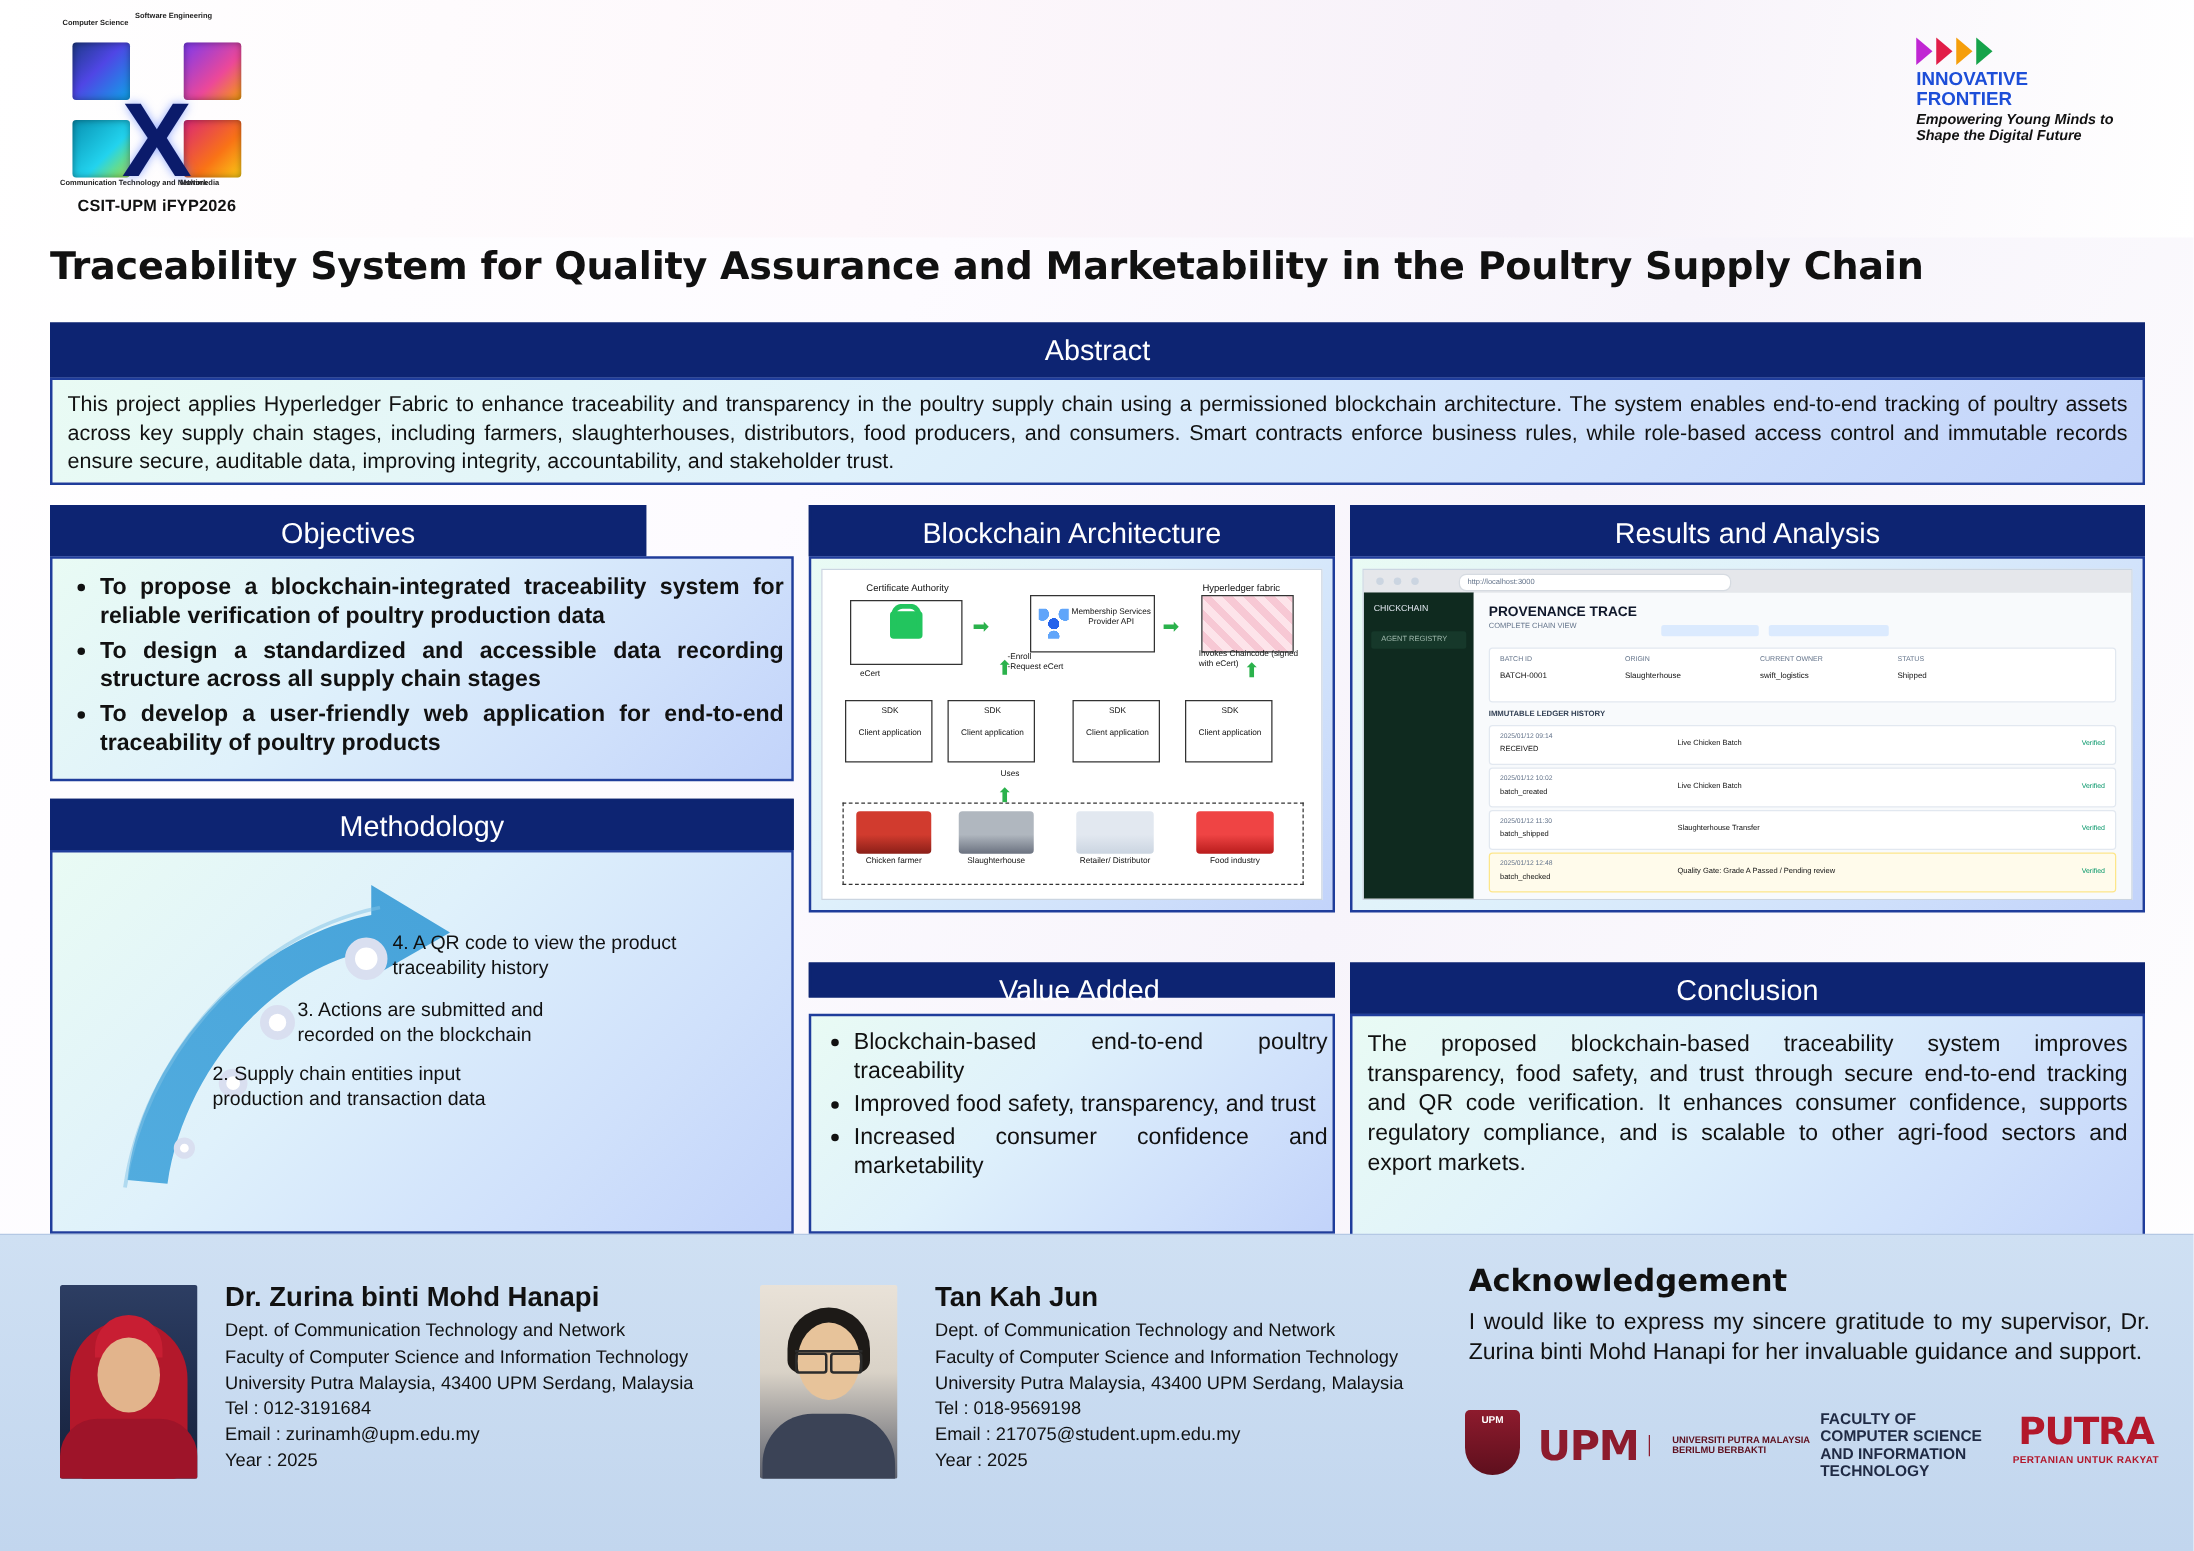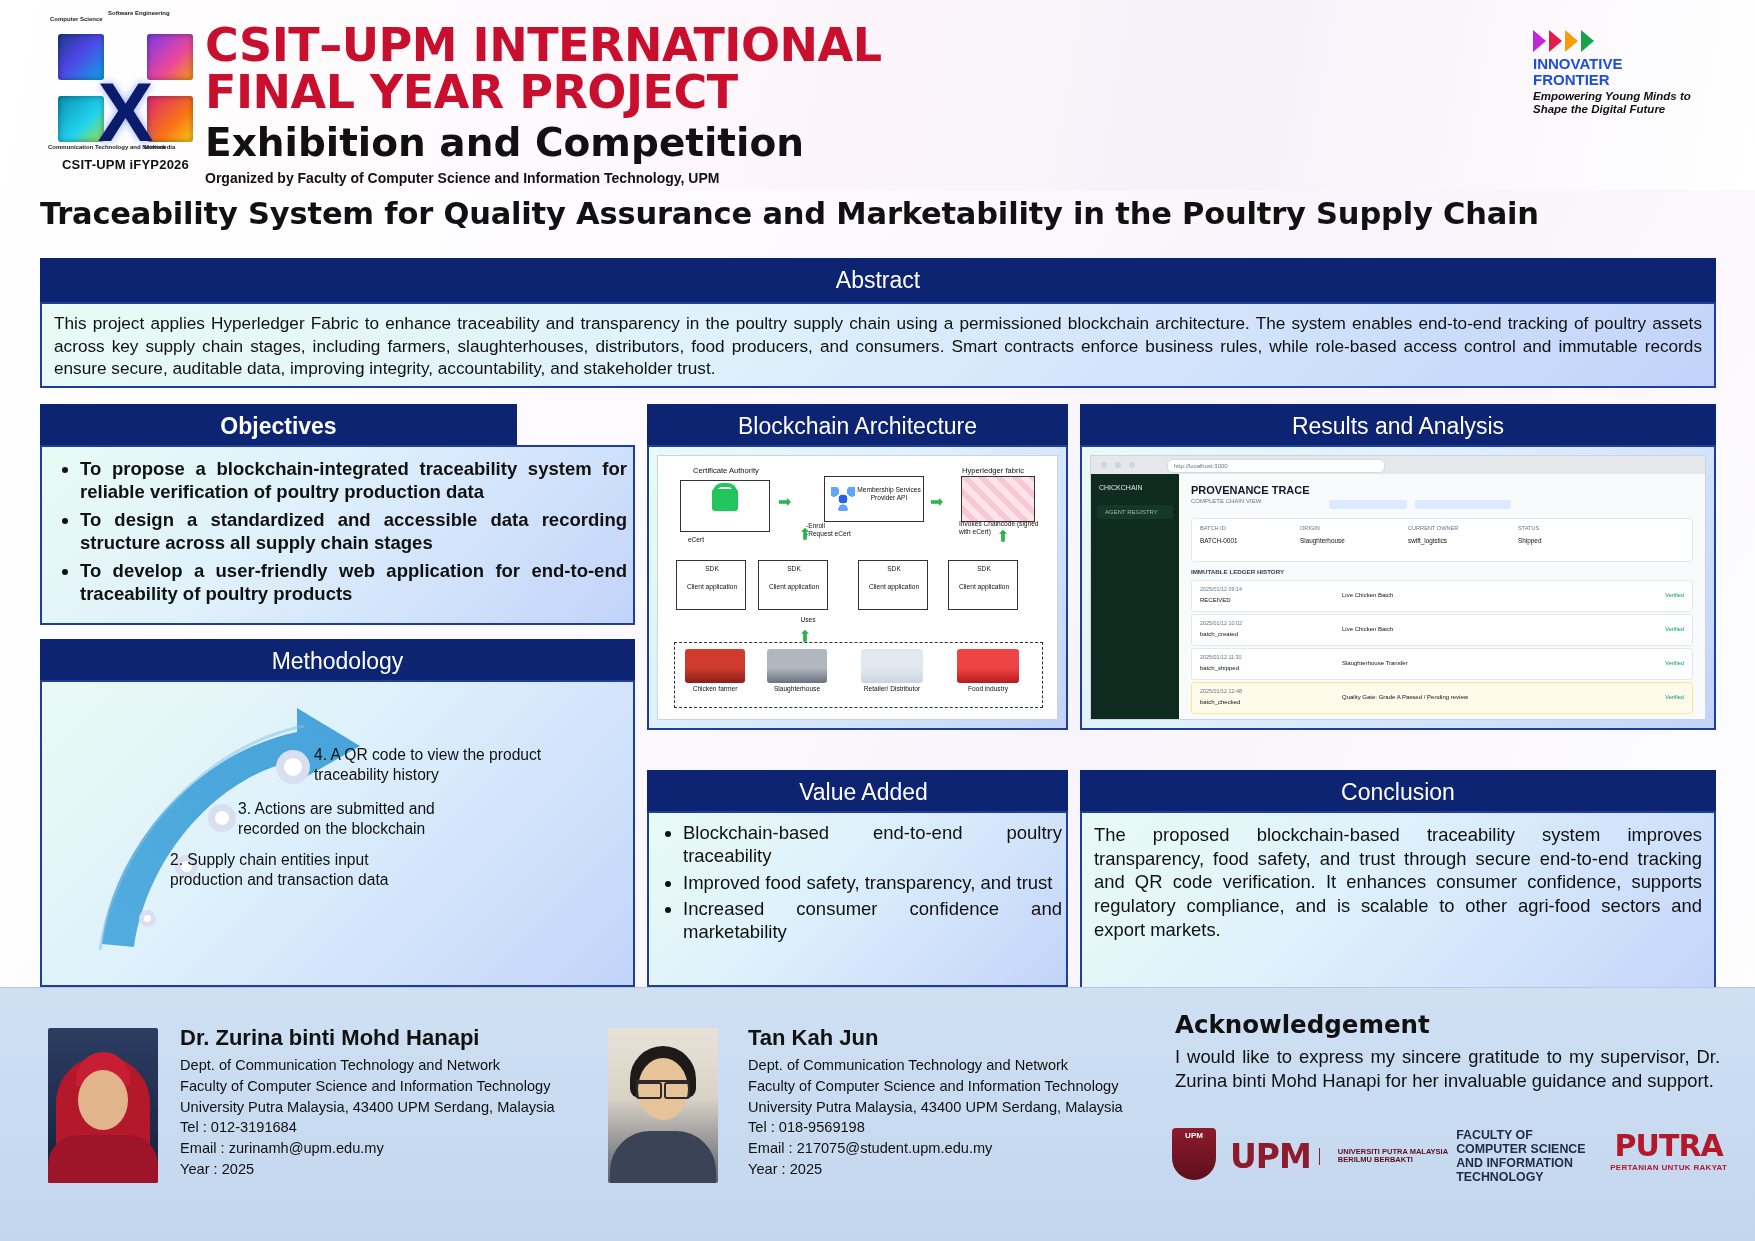--- a/index.html
+++ b/index.html
@@ -154,21 +154,21 @@
   }
   .abs-body {
     position: absolute; left: 40px; top: 302px; width: 1676px; height: 86px;
     padding: 8px 12px;
     font-size: 17.2px;
     line-height: 1.32;
     color: #111;
     text-align: justify;
   }
 
-  .obj-head { position: absolute; left: 40px; top: 404px; width: 477px; height: 41px; font-weight: bold; }
+  .obj-head { position: absolute; left: 40px; top: 404px; width: 477px; height: 41px; }
   .obj-body { position: absolute; left: 40px; top: 445px; width: 595px; height: 180px; padding: 10px 6px 10px 4px; }
   .obj-body ul { margin: 0; padding-left: 34px; }
   .obj-body li {
     font-size: 18.5px;
     line-height: 1.27;
     color: #111;
     text-align: justify;
     margin-bottom: 4px;
     font-weight: bold;
   }
@@ -212,21 +212,21 @@
   .res-body { position: absolute; left: 1080px; top: 445px; width: 636px; height: 285px; padding: 8px; }
   .res-img {
     width: 100%; height: 100%;
     background: #f1f5f9;
     border: 1px solid #cbd5e1;
     box-sizing: border-box;
     position: relative;
     overflow: hidden;
   }
 
-  .val-head { position: absolute; left: 647px; top: 770px; width: 421px; height: 42px; padding-left: 12px; }
+  .val-head { position: absolute; left: 647px; top: 770px; width: 421px; height: 28px; padding-left: 12px; }
   .val-body { position: absolute; left: 647px; top: 811px; width: 421px; height: 176px; padding: 8px 4px 8px 2px; }
   .val-body ul { margin: 0; padding-left: 32px; }
   .val-body li { font-size: 18.5px; line-height: 1.26; color: #111; text-align: justify; margin-bottom: 3px; }
 
   .con-head { position: absolute; left: 1080px; top: 770px; width: 636px; height: 41px; }
   .con-body { position: absolute; left: 1080px; top: 811px; width: 636px; height: 200px; padding: 10px 12px; }
   .con-body p { margin: 0; font-size: 18.4px; line-height: 1.29; color: #111; text-align: justify; }
 
   
   .footer {
@@ -319,26 +319,20 @@
       <div class="lbl lbl-ctn" style="width:58px;">Communication Technology and Network</div>
       <div class="lbl lbl-mm">Multimedia</div>
       <div class="chip c1"></div>
       <div class="chip c2"></div>
       <div class="chip c3"></div>
       <div class="chip c4"></div>
       <div class="xmark">X</div>
       <div class="base">CSIT-UPM iFYP2026</div>
     </div>
 
-    <div class="title-block">
-      <div class="t1">CSIT–UPM INTERNATIONAL</div>
-      <div class="t1" style="color:#c8102e;">FINAL YEAR PROJECT</div>
-      <div class="t2">Exhibition and Competition</div>
-      <div class="t3">Organized by Faculty of Computer Science and Information Technology, UPM</div>
-    </div>
 
     <div class="frontier">
       <div class="chev">
           <span></span>
           <span></span>
           <span></span>
           <span></span>
         </div>
       <div class="f1">INNOVATIVE</div>
       <div class="f1">FRONTIER</div>

